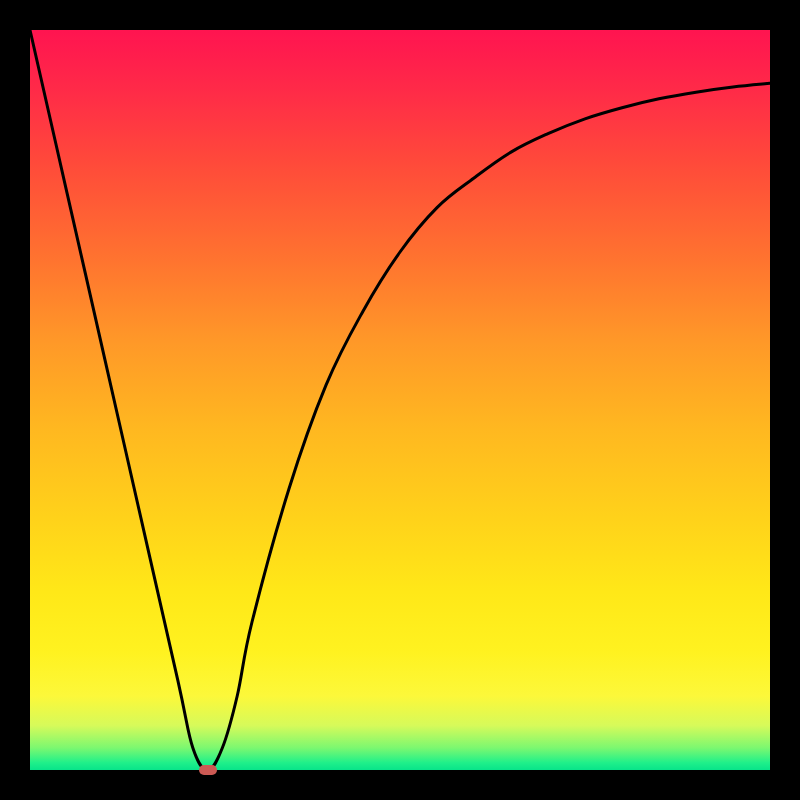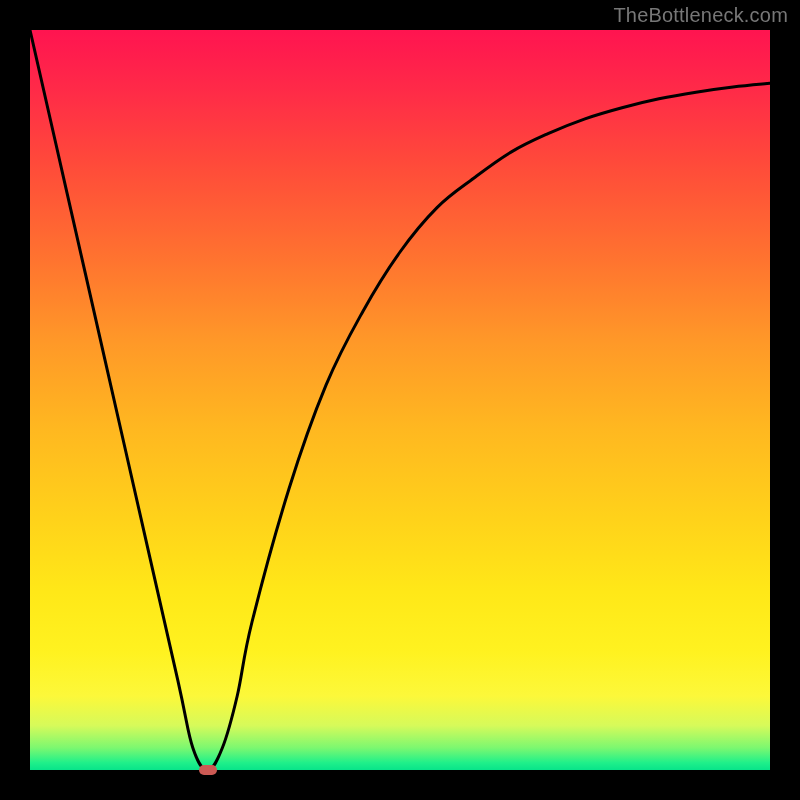--- a/index.html
+++ b/index.html
@@ -65,21 +65,20 @@
     border-radius: 6px;
     background: #cc5a54;
     transform: translate(-50%, -50%);
     z-index: 5;
   }
 </style>
 </head>
 <body>
 
 <div class="frame">
-  <div class="watermark">TheBottleneck.com</div>
 
   <div class="plot-area">
     <svg class="curve" viewBox="0 0 740 740" preserveAspectRatio="none">
       <path fill="none" stroke="#000000" stroke-width="3" stroke-linejoin="round" stroke-linecap="round" d="M 0.00 0.00 C 6.66 29.30, 23.68 104.19, 37.00 162.80 C 50.32 221.41, 60.68 266.99, 74.00 325.60 C 87.32 384.21, 97.68 429.79, 111.00 488.40 C 124.32 547.01, 138.68 609.91, 148.00 651.20 C 157.32 692.49, 157.47 701.82, 162.80 717.80 C 168.13 733.78, 172.27 740.00, 177.60 740.00 C 182.93 740.00, 187.07 731.12, 192.40 717.80 C 197.73 704.48, 201.87 688.64, 207.20 666.00 C 212.53 643.36, 212.68 629.30, 222.00 592.00 C 231.32 554.70, 245.68 501.42, 259.00 458.80 C 272.32 416.18, 282.68 387.17, 296.00 355.20 C 309.32 323.23, 319.68 305.18, 333.00 281.20 C 346.32 257.22, 356.68 240.65, 370.00 222.00 C 383.32 203.35, 393.68 190.92, 407.00 177.60 C 420.32 164.28, 430.68 157.99, 444.00 148.00 C 457.32 138.01, 467.68 130.09, 481.00 122.10 C 494.32 114.11, 504.68 109.59, 518.00 103.60 C 531.32 97.61, 541.68 93.46, 555.00 88.80 C 568.32 84.14, 578.68 81.30, 592.00 77.70 C 605.32 74.10, 615.68 71.62, 629.00 68.82 C 642.32 66.02, 652.68 64.29, 666.00 62.16 C 679.32 60.03, 689.68 58.58, 703.00 56.98 C 716.32 55.38, 733.34 53.95, 740.00 53.28"></path>
     </svg>
     <div class="marker" style="left: 177.6px; top: 740px; background: rgb(204, 90, 84);"></div>
   </div>
 </div>
 
 </body></html>

